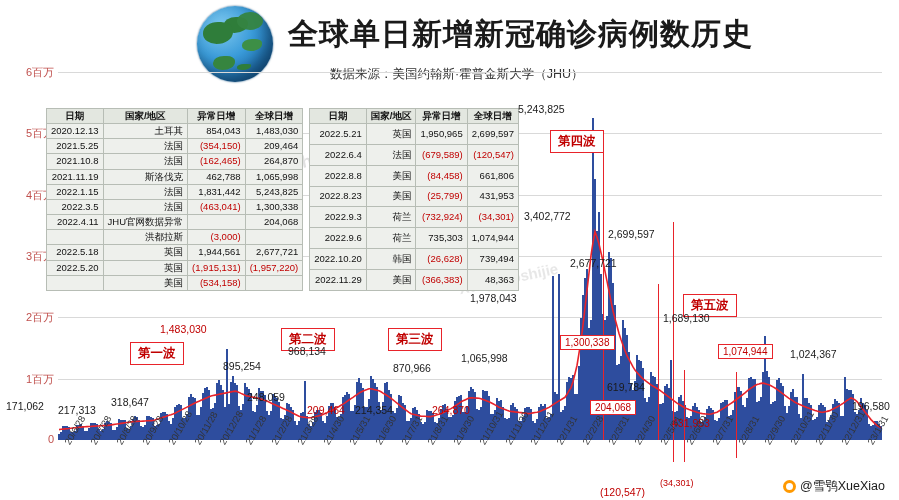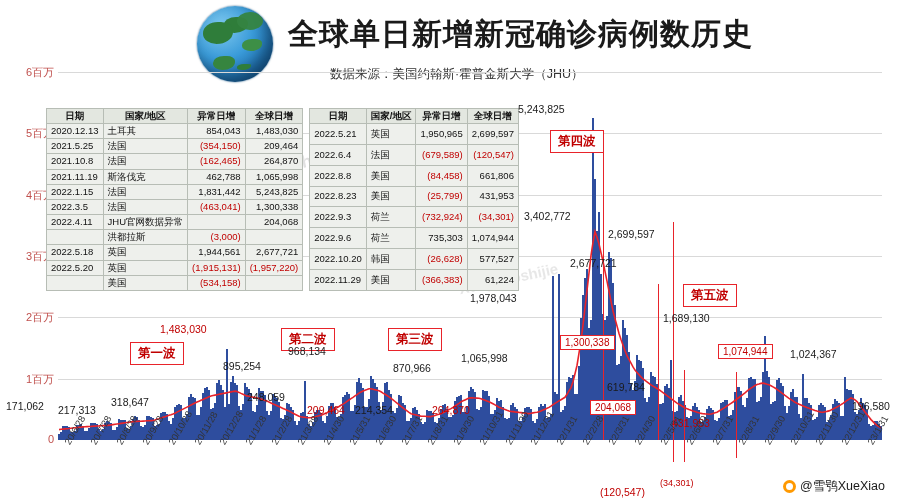--- a/index.html
+++ b/index.html
@@ -68,21 +68,21 @@
     position:absolute;top:0;font-size:9.5px;color:#333;
     transform-origin:left top;transform:rotate(-60deg);white-space:nowrap;
   }
 
   
   .tablewrap{position:absolute;left:46px;top:108px;display:flex;gap:0;}
   table.dt{border-collapse:collapse;background:#eef0ec;font-size:9.5px;color:#111;}
   table.dt th,table.dt td{border:1px solid #b7bdb5;padding:1px 4px;white-space:nowrap;line-height:1.28;}
   table.dt th{background:#e3e7e0;font-weight:bold;text-align:center;}
   table.dt td{text-align:right;}
-  table.dt td.c{text-align:left;}
+  table.dt td.c{text-align:right;}
   .neg{color:#c00000;}
   .tbl2{margin-left:6px;}
 
   
   .ann{position:absolute;font-size:10.5px;color:#c00000;white-space:nowrap;}
   .ann.black{color:#1a1a1a;}
   .wave{
     position:absolute;border:1.4px solid #e8232a;color:#c00000;background:#fff;
     font-size:12.5px;font-weight:bold;padding:2px 7px;white-space:nowrap;
   }
@@ -700,37 +700,37 @@
           <tr>
             <td class="c">2022.9.6</td>
             <td class="c">荷兰</td>
             <td>735,303</td>
             <td>1,074,944</td>
           </tr>
           <tr>
             <td class="c">2022.10.20</td>
             <td class="c">韩国</td>
             <td class=" neg">(26,628)</td>
-            <td>577,527</td>
+            <td>739,494</td>
           </tr>
           <tr>
             <td class="c">2022.11.29</td>
             <td class="c">美国</td>
             <td class=" neg">(366,383)</td>
-            <td>61,224</td>
+            <td>48,363</td>
           </tr>
         </tbody>
       </table>
   </div>
 
   <div class="wave" style="left:130px;top:342px;">第一波</div>
   <div class="wave" style="left:281px;top:328px;">第二波</div>
   <div class="wave" style="left:388px;top:328px;">第三波</div>
   <div class="wave" style="left:550px;top:130px;">第四波</div>
-  <div class="wave" style="left:683px;top:284px;">第五波</div>
+  <div class="wave" style="left:683px;top:294px;">第五波</div>
 
   <div class="ann black" style="left:6px;top:400px;">171,062</div>
   <div class="ann black" style="left:58px;top:404px;">217,313</div>
   <div class="ann black" style="left:111px;top:396px;">318,647</div>
   <div class="ann" style="left:160px;top:323px;">1,483,030</div>
   <div class="ann black" style="left:223px;top:360px;">895,254</div>
   <div class="ann black" style="left:247px;top:391px;">248,059</div>
   <div class="ann black" style="left:288px;top:345px;">968,134</div>
   <div class="ann" style="left:307px;top:404px;">209,464</div>
   <div class="ann black" style="left:355px;top:404px;">214,354</div>

